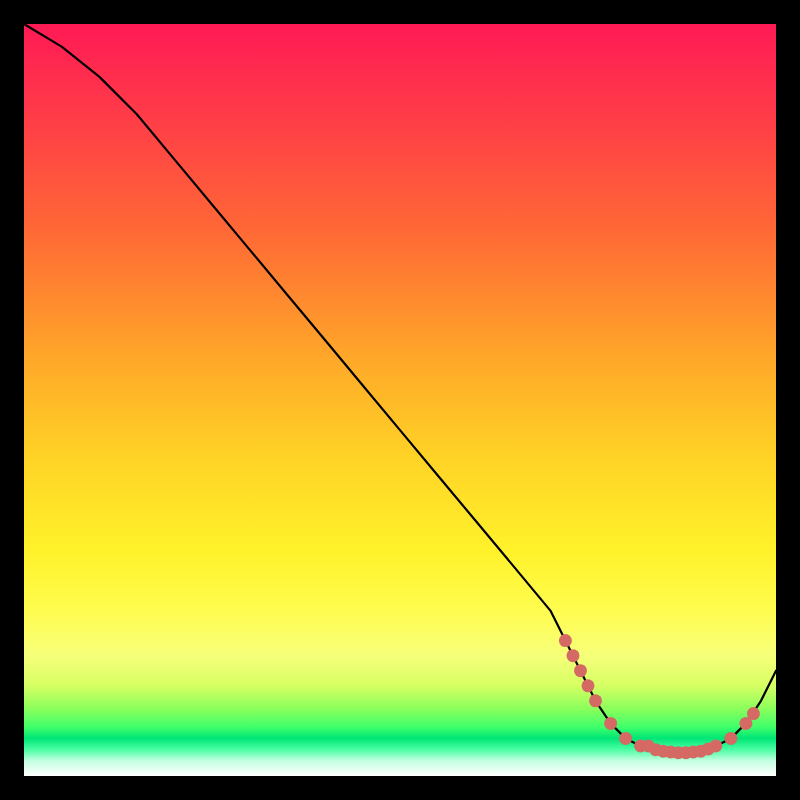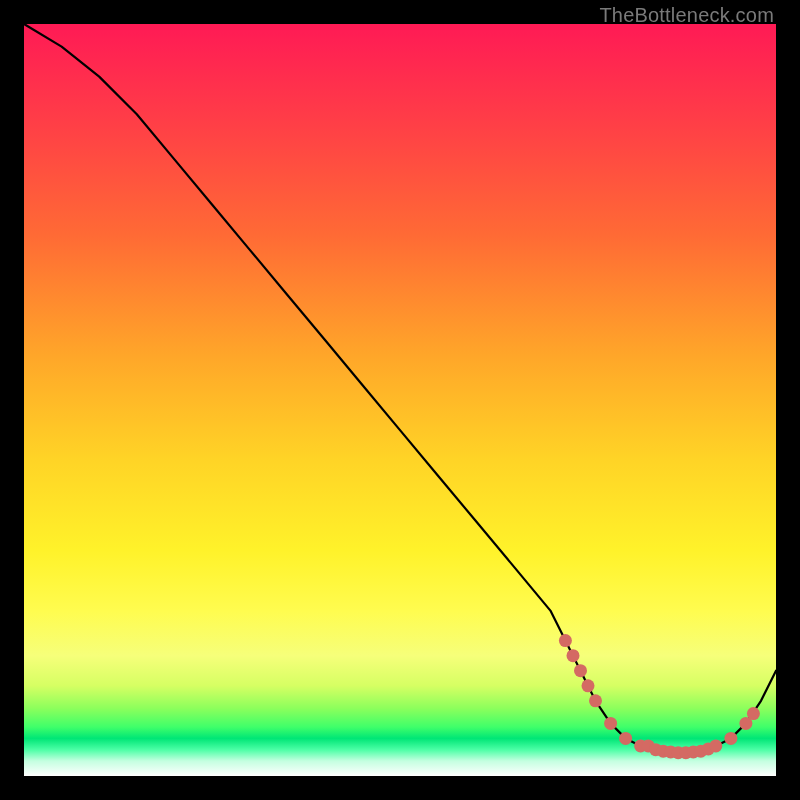--- a/index.html
+++ b/index.html
@@ -98,14 +98,13 @@
           <circle cx="669.3" cy="727.9" r="6.5" class="dot"></circle>
           <circle cx="676.8" cy="727.2" r="6.5" class="dot"></circle>
           <circle cx="684.3" cy="724.9" r="6.5" class="dot"></circle>
           <circle cx="691.8" cy="721.9" r="6.5" class="dot"></circle>
           <circle cx="706.9" cy="714.4" r="6.5" class="dot"></circle>
           <circle cx="721.9" cy="699.4" r="6.5" class="dot"></circle>
           <circle cx="729.4" cy="689.6" r="6.5" class="dot"></circle>
         </g>
     </svg>
   </div>
-  <div class="watermark">TheBottleneck.com</div>
 </div>
 
 </body></html>

